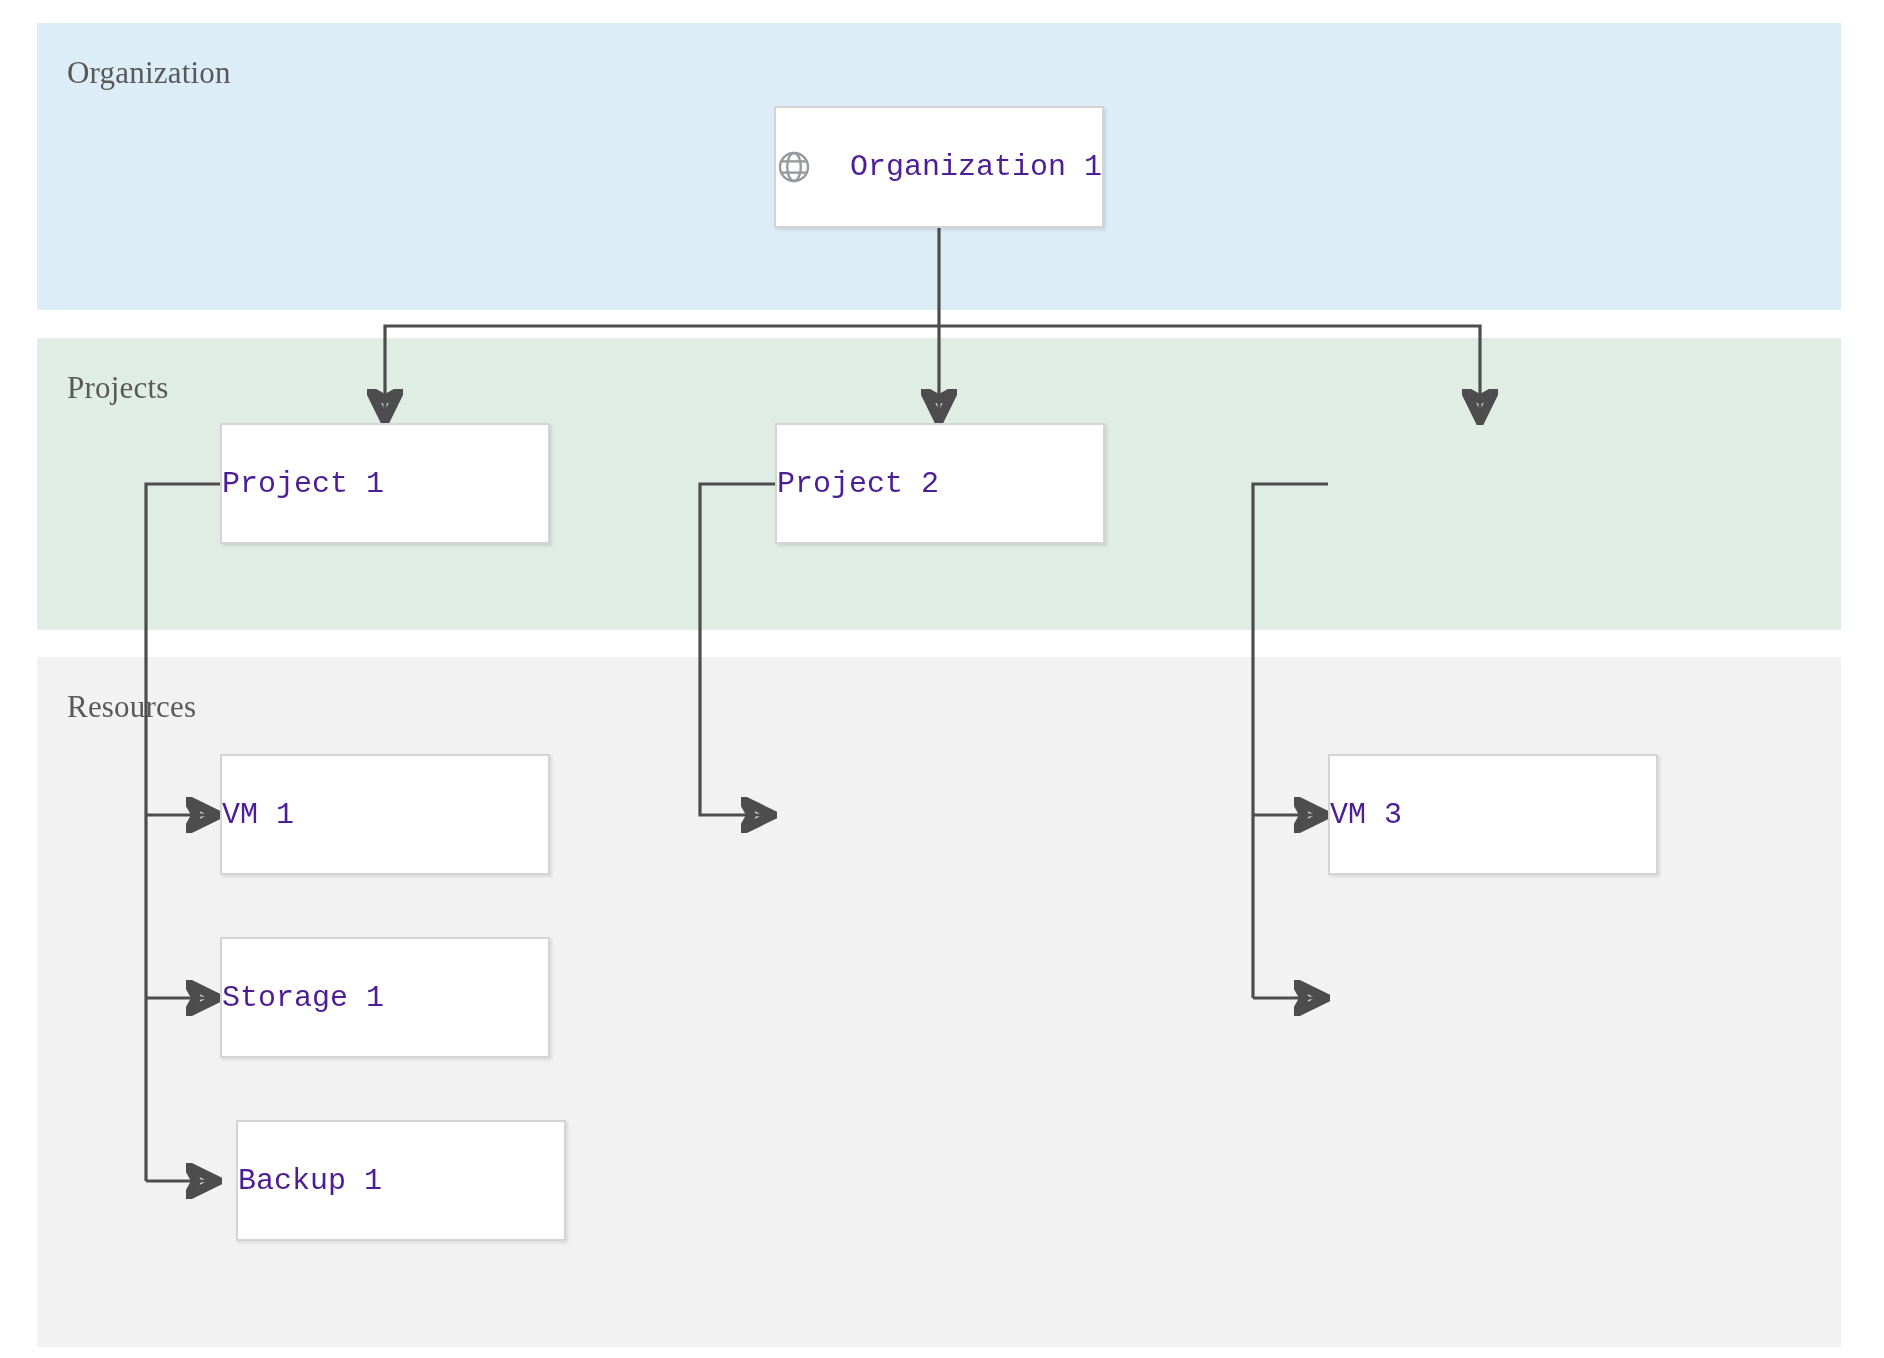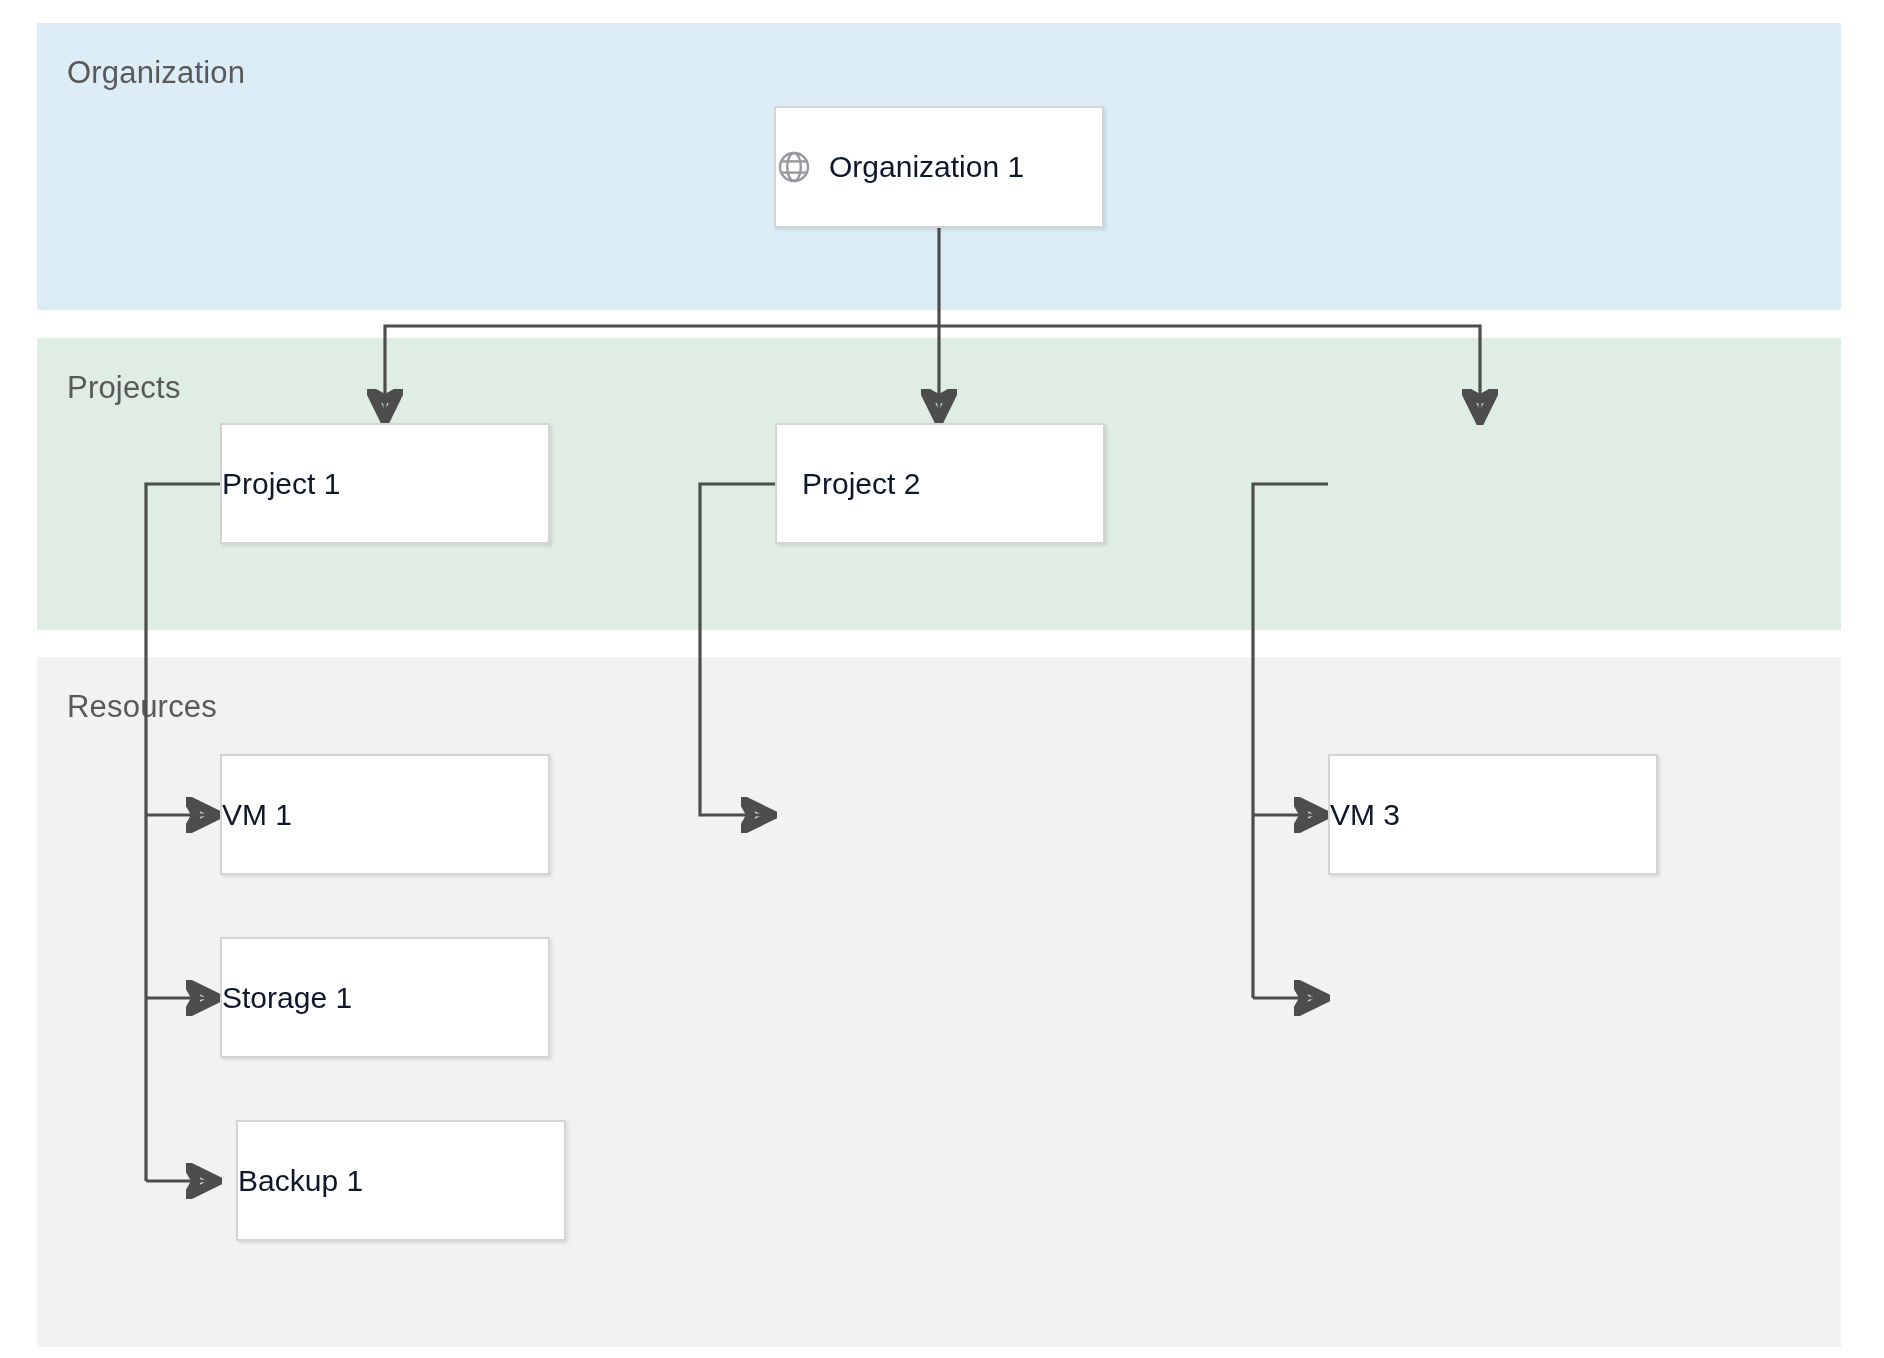--- a/index.html
+++ b/index.html
@@ -26,20 +26,21 @@
   #band-projects     { top: 338px; height: 292px; background: #dfede4; }
   #band-resources    { top: 657px; height: 690px; background: #f2f2f2; }
   .band-label {
     position: absolute;
     left: 30px;
     top: 32px;
     font-size: 31px;
     line-height: 1.15;
     color: #595959;
     letter-spacing: 0.2px;
+    font-family: Liberation Serif, serif;
   }
   
   #connector-layer {
     position: absolute;
     left: 0; top: 0;
     width: 1884px;
     height: 1358px;
     z-index: 1;
     pointer-events: none;
   }
@@ -53,29 +54,30 @@
   .node {
     position: absolute;
     width: 330px;
     height: 121px;
     box-sizing: border-box;
     background: #ffffff;
     border: 2px solid #d4d4d4;
     box-shadow: 2px 2px 3px rgba(0,0,0,0.10);
     display: flex;
     align-items: center;
-    justify-content: flex-start;
+    justify-content: space-between;
     font-size: 30px;
-    color: #0f172a;
+    color: #4c1d95;
     z-index: 2;
     gap: 17px;
+    font-family: Liberation Mono, monospace;
   }
   #node-organization-1 { left: 774px;  top: 106px; height: 122px; }
   #node-project-1      { left: 220px;  top: 423px; }
-  #node-project-2      { left: 775px;  top: 423px; padding-left: 25px; }
+  #node-project-2      { left: 775px;  top: 423px; }
   #node-project-3      { left: 1328px; top: 423px; }
   #node-vm-1           { left: 220px;  top: 754px; }
   #node-storage-1      { left: 220px;  top: 937px; }
   #node-backup-1       { left: 220px;  top: 1120px; margin-left: 16px; }
   #node-vm-2           { left: 775px;  top: 754px; }
   #node-vm-3           { left: 1328px; top: 754px; }
   #node-storage-3      { left: 1328px; top: 937px; }
   .globe {
     flex: 0 0 auto;
     display: block;

